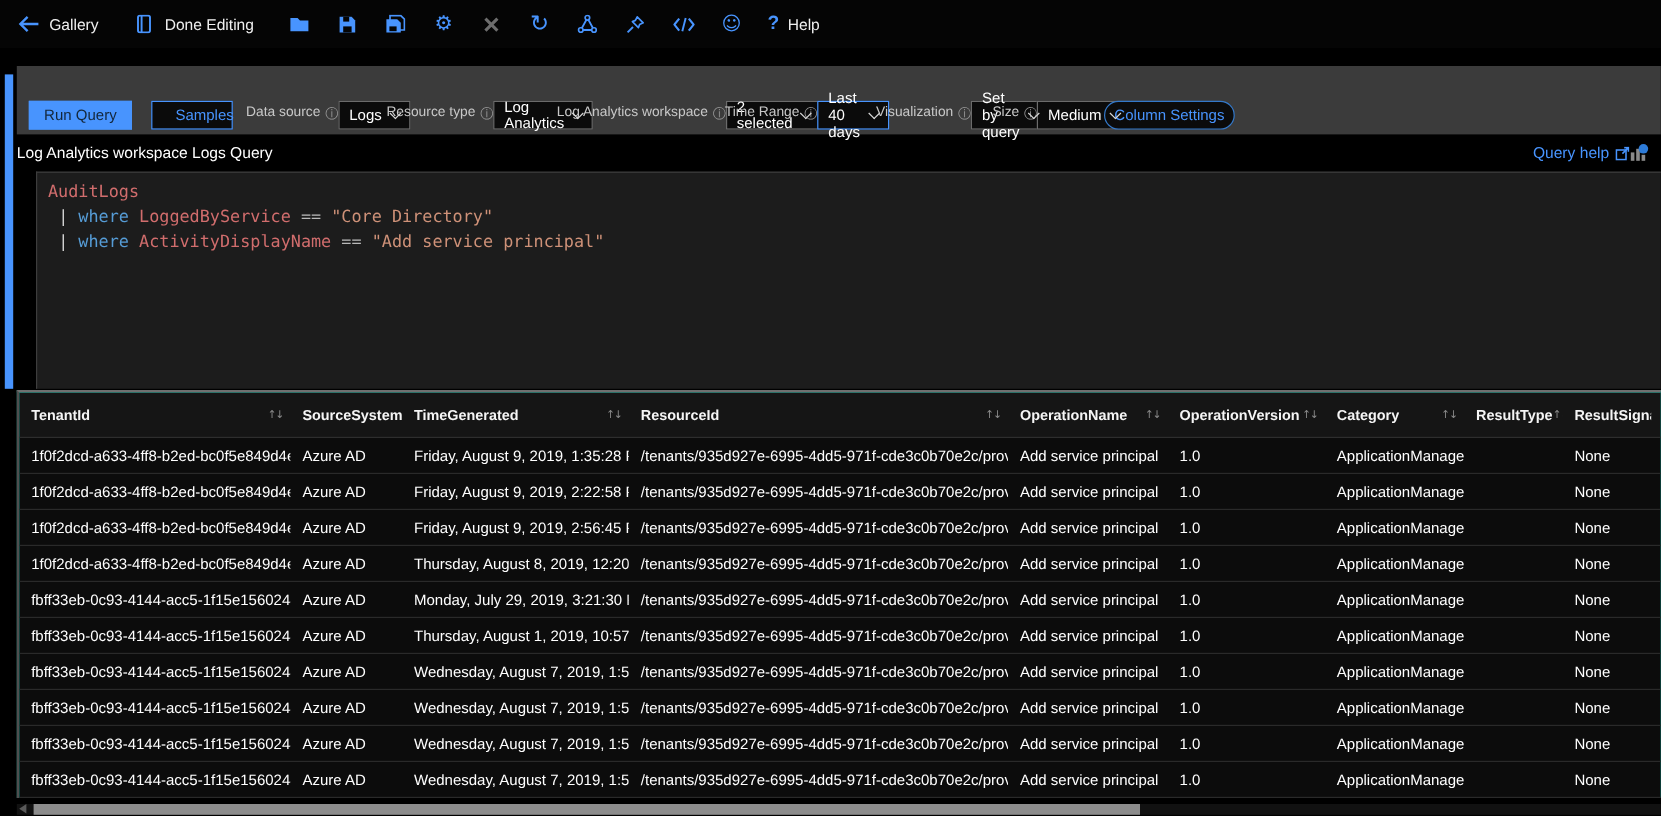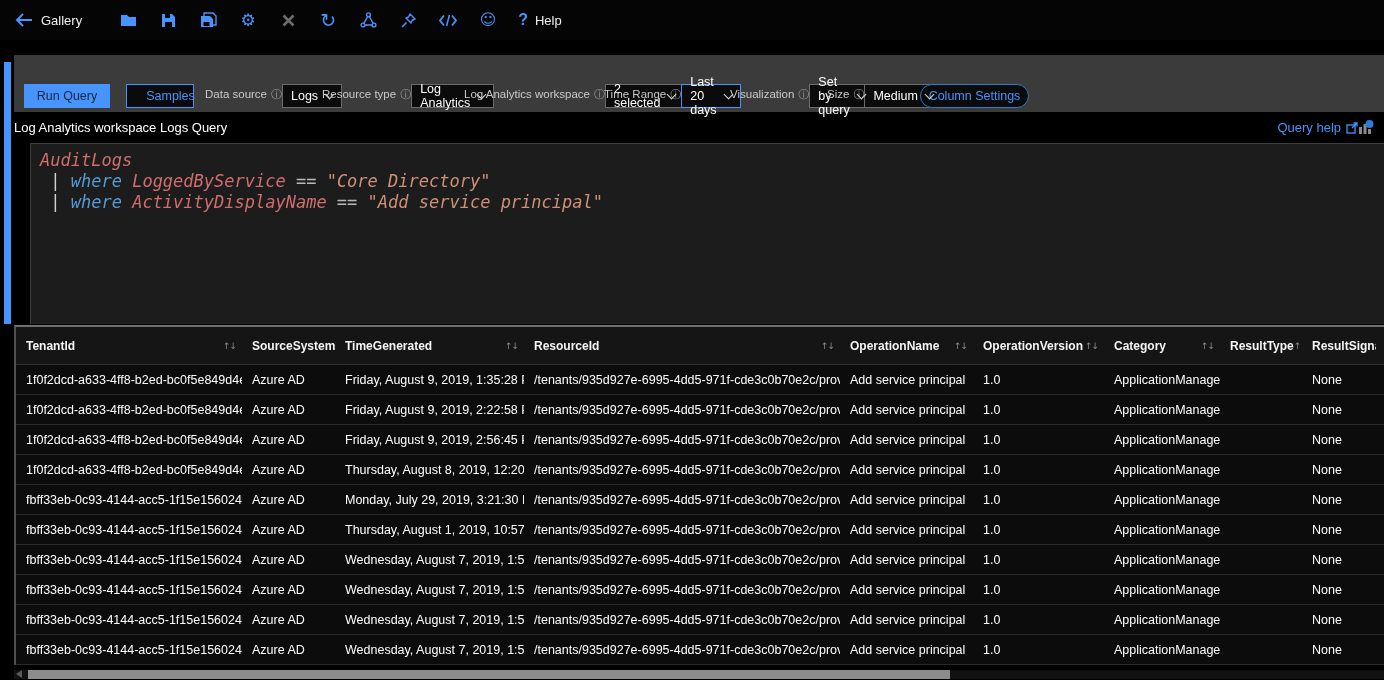--- a/index.html
+++ b/index.html
@@ -48,22 +48,22 @@
 
   
   .qtitle { position:absolute; left:14px; top:112px; width:1370px; height:31px;
             display:flex; align-items:center; justify-content:space-between; padding-right:10px;text-align:right; }
   .qtitle-text { font-size:13px; color:#fff; }
   .qhelp { display:flex; align-items:center; }
   .qhelp-link { color:#4894fe; font-size:13px; display:flex; align-items:center; gap:5px; cursor:pointer; }
   .editor { position:absolute; left:30px; top:143px; width:1354px; height:181px;
             background:#1c1c1c; border-top:1px solid #3d3d3d; border-left:1px solid #3d3d3d;
             padding:6px 0 0 9px; }
-  .code { font-family:"DejaVu Sans Mono","Liberation Mono",monospace; font-size:17px;
-          line-height:21px; white-space:pre;font-style:italic; }
+  .code { font-family:"DejaVu Sans Mono","Liberation Mono",monospace; font-size:14px;
+          line-height:21px; white-space:pre; }
   .tok-ident { color:#d16d6d; }
   .tok-kw   { color:#569cd6; }
   .tok-op   { color:#b8b8b8; }
   .tok-str  { color:#ce9178; }
   .tok-pipe { color:#d0d0d0; }
 
   
   .grid { position:absolute; left:14px; top:325px; width:1370px; height:340px;
           border-top:2px solid #707070; border-left:2px solid #4f4f4f; background:#14b8a6; overflow:hidden; }
   .thead { display:flex; height:38px; background:#151515; border-bottom:1px solid #2e2e2e; }
@@ -92,20 +92,29 @@
 <div class="topbar">
   <div class="tb-item" style="padding-left:14px;">
     <span class="tb-icon">
       <svg width="18" height="14" viewBox="0 0 18 14">
           <path d="M8 1 L2 7 L8 13 M2 7 H17" stroke="#4894fe" stroke-width="2" fill="none"></path>
         </svg>
     </span>
     <span>Gallery</span>
   </div>
   <div class="tb-sp"></div>
+  <div class="tb-item">
+    <span class="tb-icon">
+      <svg width="14" height="16" viewBox="0 0 14 16">
+          <rect x="2" y="1" width="10" height="14" rx="1.5" stroke="#4894fe" stroke-width="1.6" fill="none"></rect>
+          <line x1="5" y1="1" x2="5" y2="15" stroke="#4894fe" stroke-width="1.6"></line>
+        </svg>
+    </span>
+    <span>Done Editing</span>
+  </div>
   <div class="tb-sp"></div>
   <div class="tb-item">
     <span class="tb-icon">
       <svg width="17" height="14" viewBox="0 0 17 14">
           <path d="M1 2 h6 l2 2 h7 v9 H1 Z" fill="#4894fe"></path>
         </svg>
     </span>
   </div>
   <div class="tb-item">
     <span class="tb-icon">
@@ -211,21 +220,21 @@
         <span class="chev"></span>
       </div>
   </div>
 
   <div class="grp w-tr">
     <div class="grp-label">
         <span>Time Range</span>
         <span class="info-i">ⓘ</span>
       </div>
     <div class="dd hl">
-        <span>Last 20 days</span>
+        <span>Last 40 days</span>
         <span class="chev"></span>
       </div>
   </div>
 
   <div class="grp w-vis">
     <div class="grp-label">
         <span>Visualization</span>
         <span class="info-i">ⓘ</span>
       </div>
     <div class="dd">

